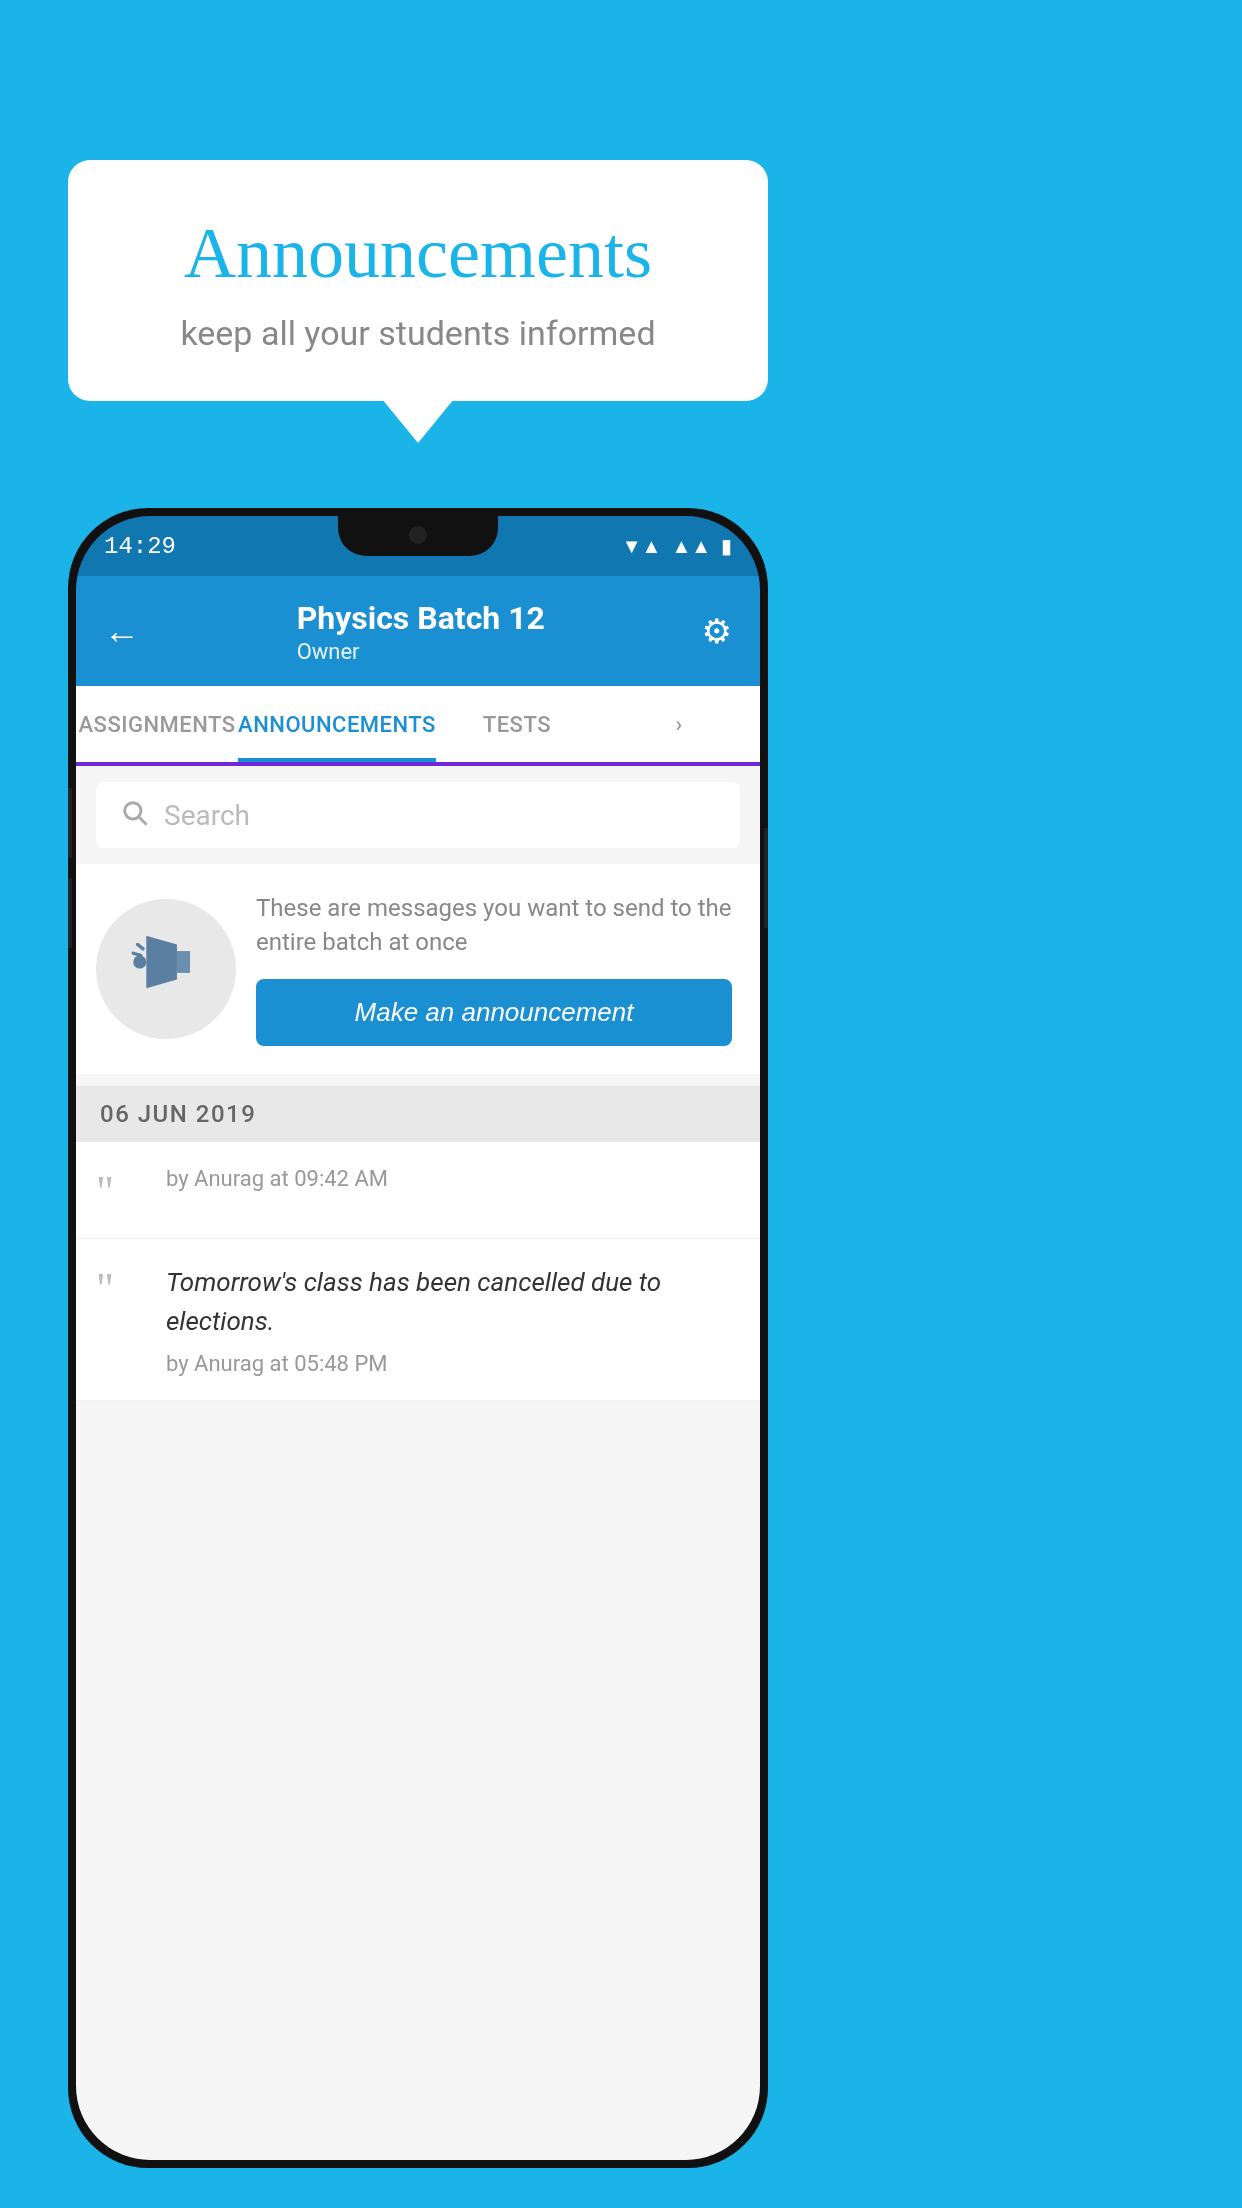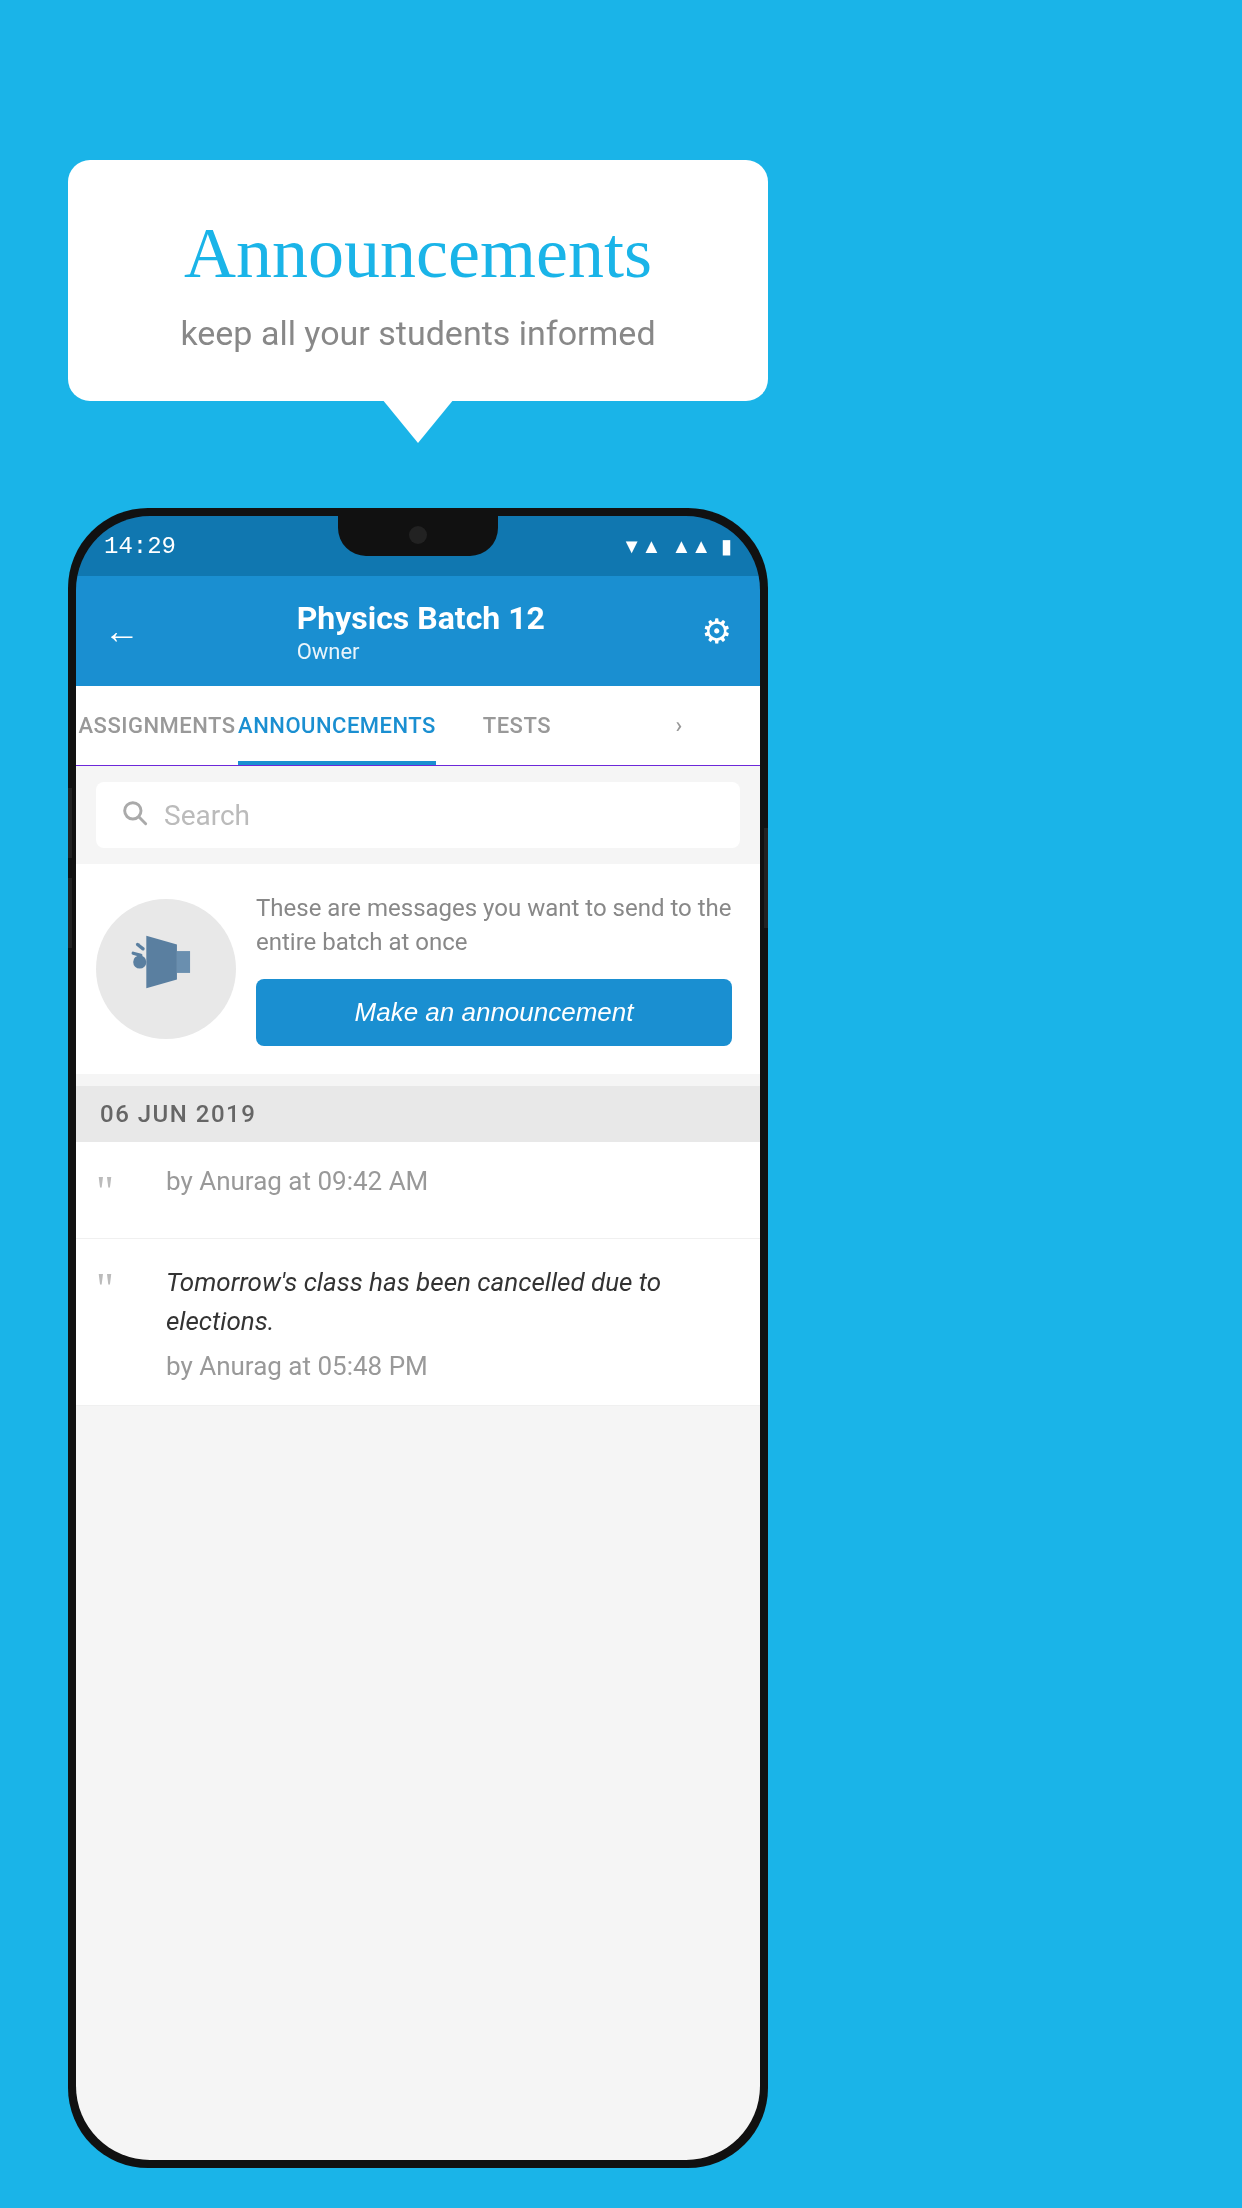--- a/index.html
+++ b/index.html
@@ -173,21 +173,21 @@
     .tab-bar {
       position: absolute;
       top: 170px;
       left: 0;
       right: 0;
       height: 80px;
       background: white;
       display: flex;
       align-items: stretch;
       z-index: 5;
-      border-bottom: 1px solid #6d28d9;
+      border-bottom: 4px solid #6d28d9;
     }
     .tab-item {
       flex: 1;
       display: flex;
       align-items: center;
       justify-content: center;
       font-size: 22px;
       font-weight: 500;
       color: #999;
       letter-spacing: 0.5px;
@@ -316,21 +316,21 @@
       flex: 1;
     }
     .announcement-text {
       font-size: 26px;
       color: #333;
       font-style: italic;
       line-height: 1.5;
       margin-bottom: 10px;
     }
     .announcement-meta {
-      font-size: 26px;
+      font-size: 22px;
       color: #999;
     }
 
     
     .side-btn-vol {
       position: absolute;
       left: -6px;
       background: #222;
       border-radius: 4px 0 0 4px;
     }

